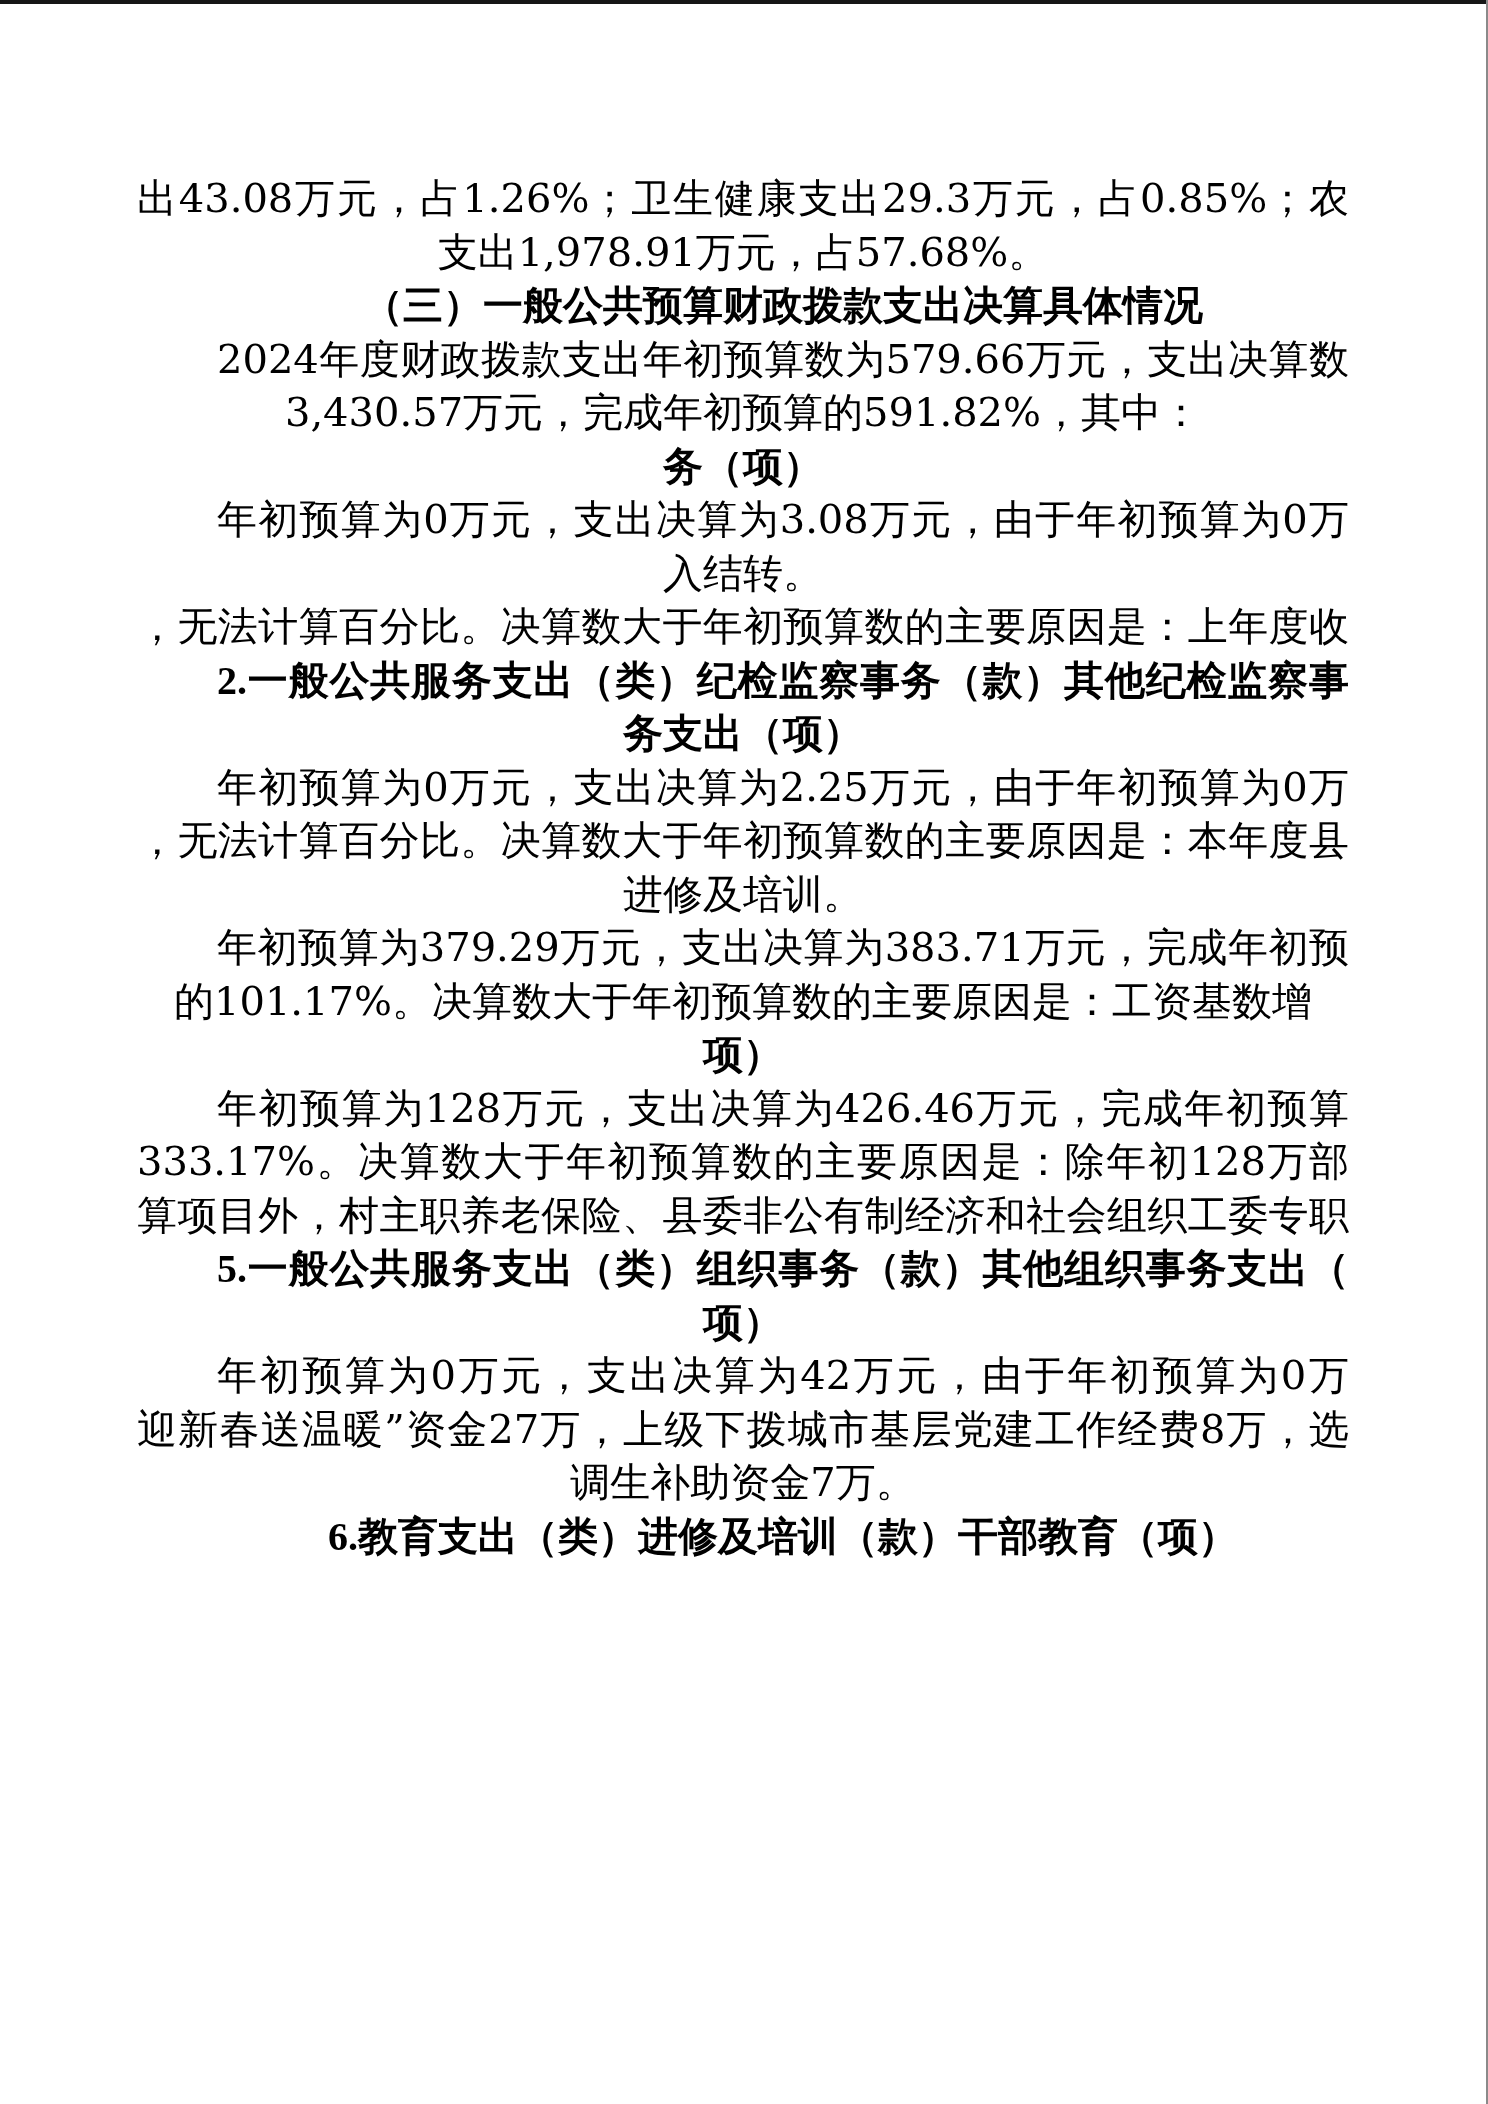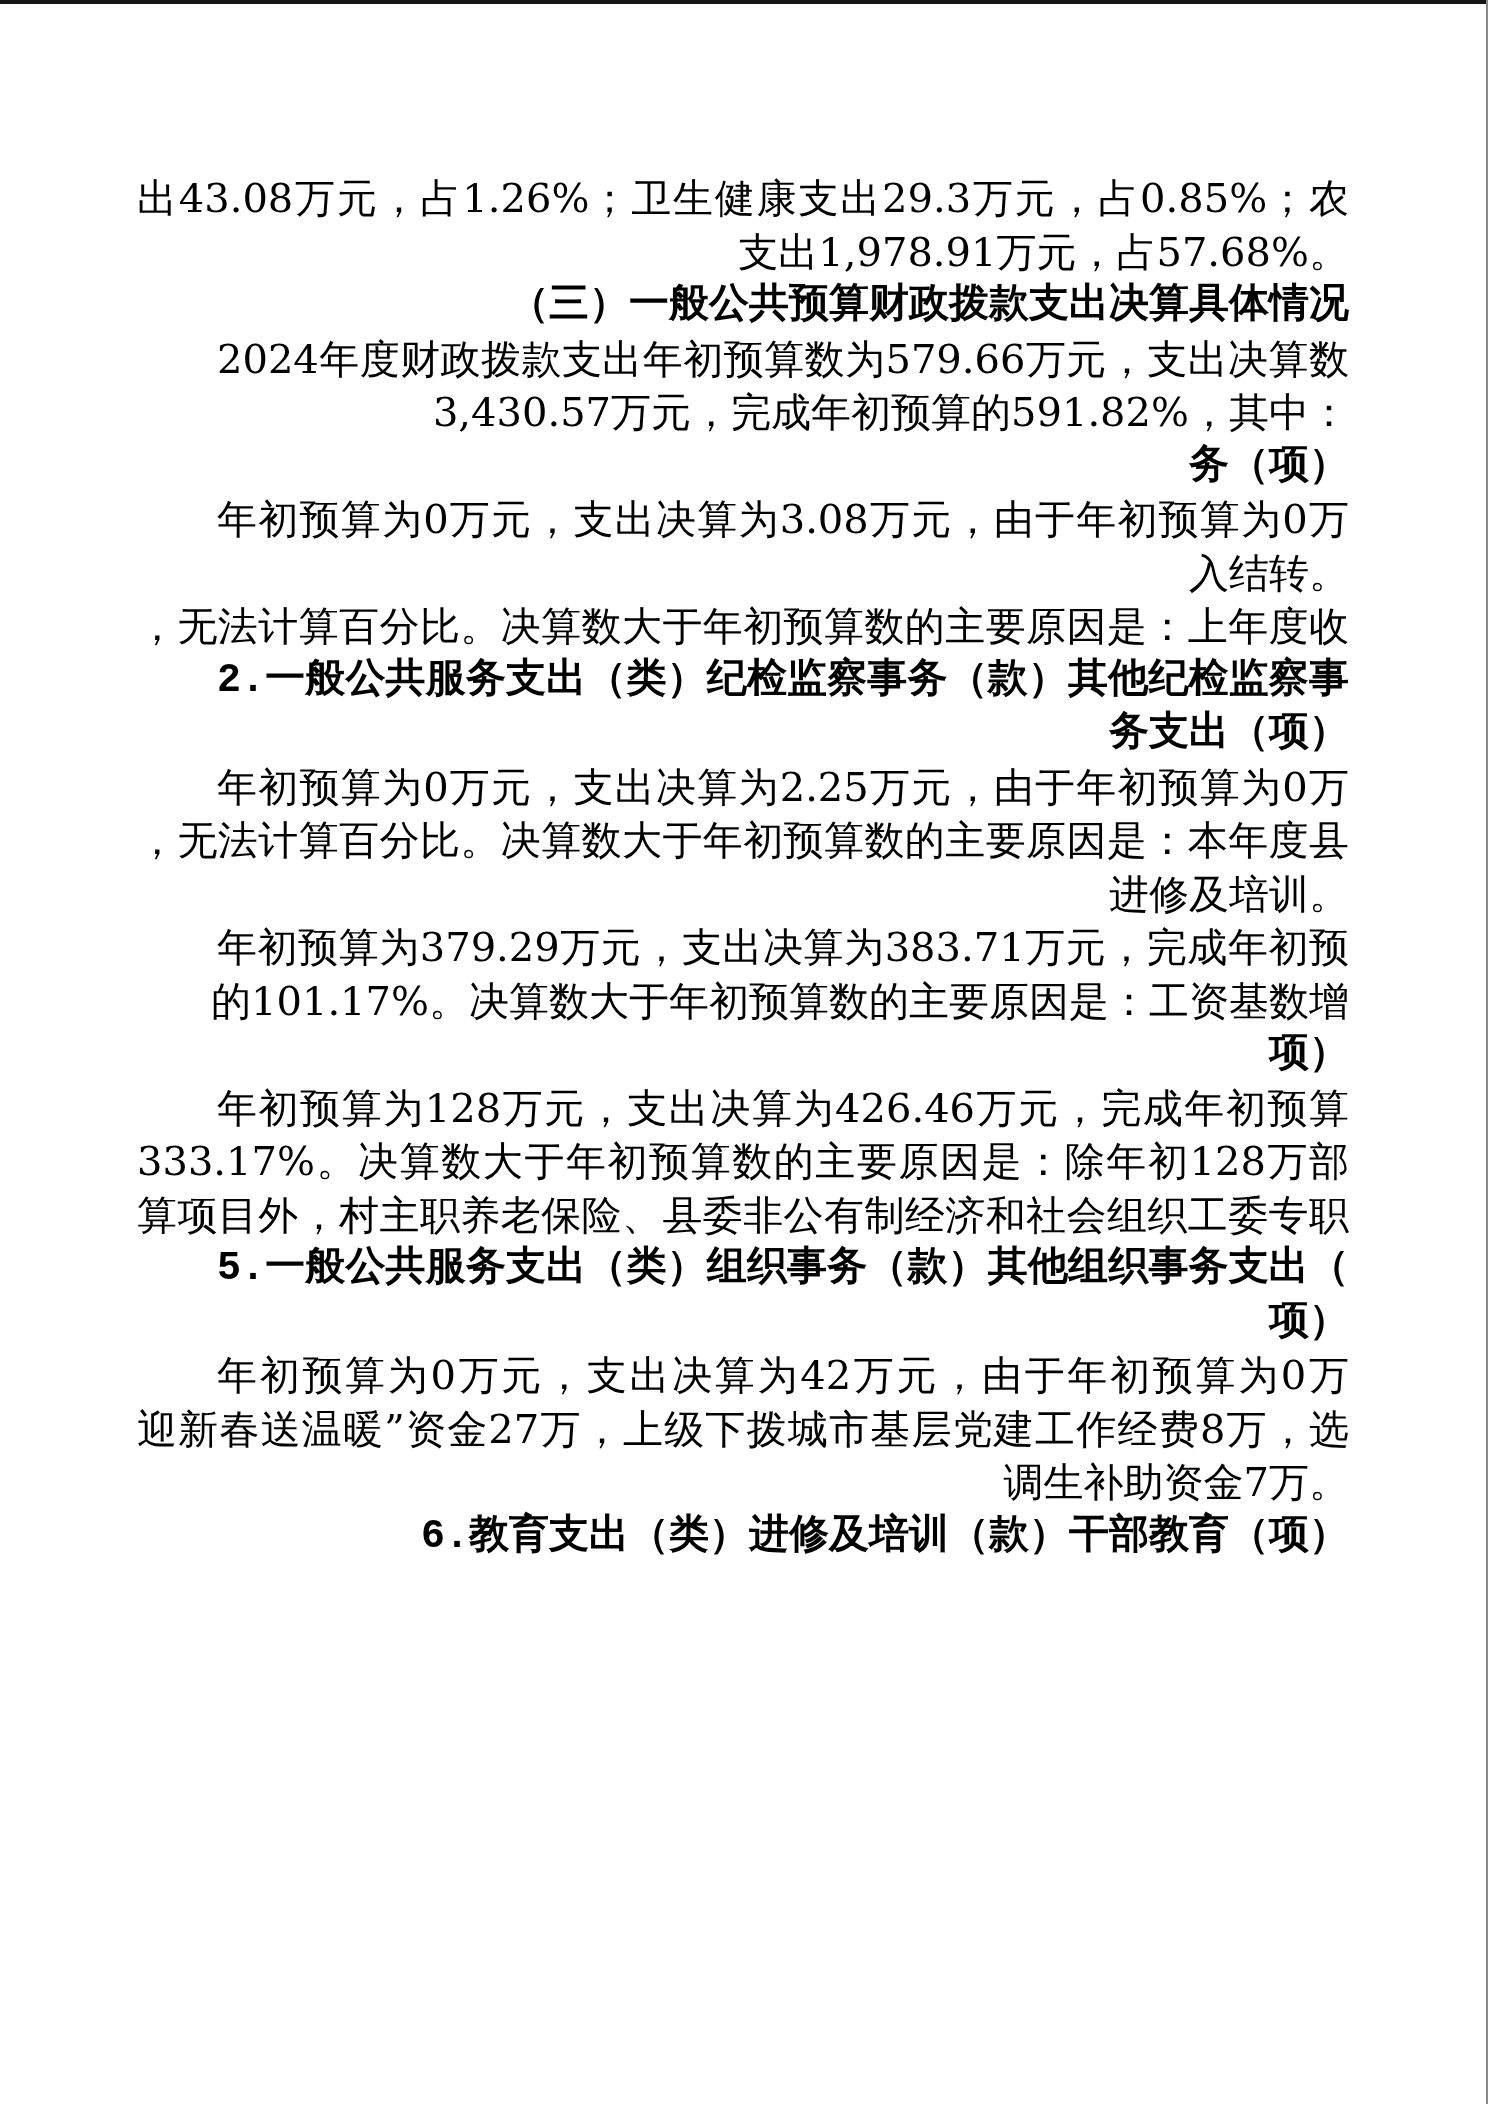--- a/index.html
+++ b/index.html
@@ -28,33 +28,33 @@
     position: absolute;
     left: 137px;
     top: 172px;
     width: 1212px;
   }
   .line {
     font-size: 40px;
     line-height: 53.5px;
     height: 53.5px;
     overflow: hidden;
-    text-align: right;
+    text-align: center;
     white-space: normal;
     letter-spacing: 0;
   }
   .line.fill {
     text-align: justify;
     text-align-last: justify;
     text-justify: inter-character;
   }
   .line.indent { text-indent: 80px; }
   .line.bold {
     font-weight: bold;
-    font-family: Liberation Mono, monospace;
+    font-family: Liberation Serif, serif;
   }
 </style>
 </head>
 <body style="--page-bg: #ffffff; --text-color: #000000; --top-bar: #161616; --right-edge: #8a8a8a;">
 
 <div class="top-bar"></div>
 <div class="right-edge"></div>
 <div class="content" id="content">
     <div class="line fill">出43.08万元，占1.26%；卫生健康支出29.3万元，占0.85%；农林水</div>
     <div class="line">支出1,978.91万元，占57.68%。</div>

